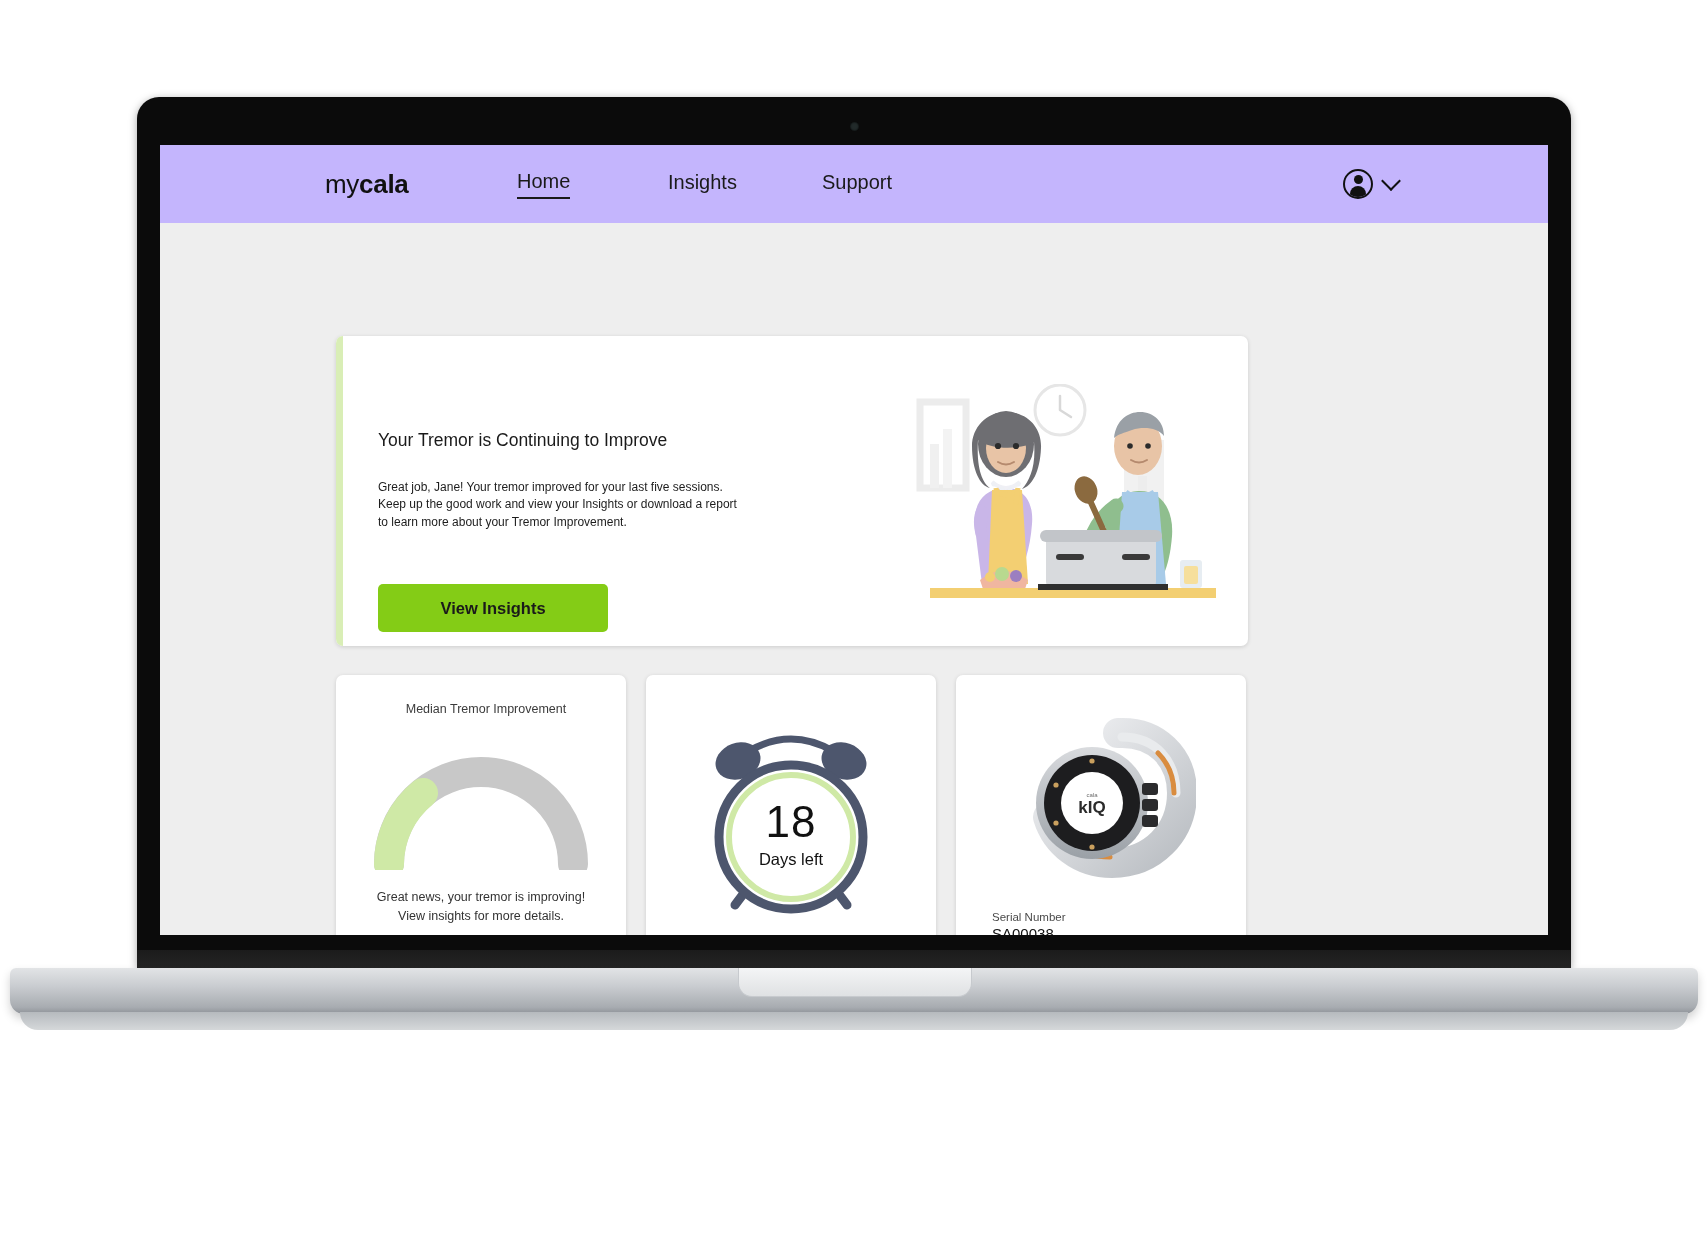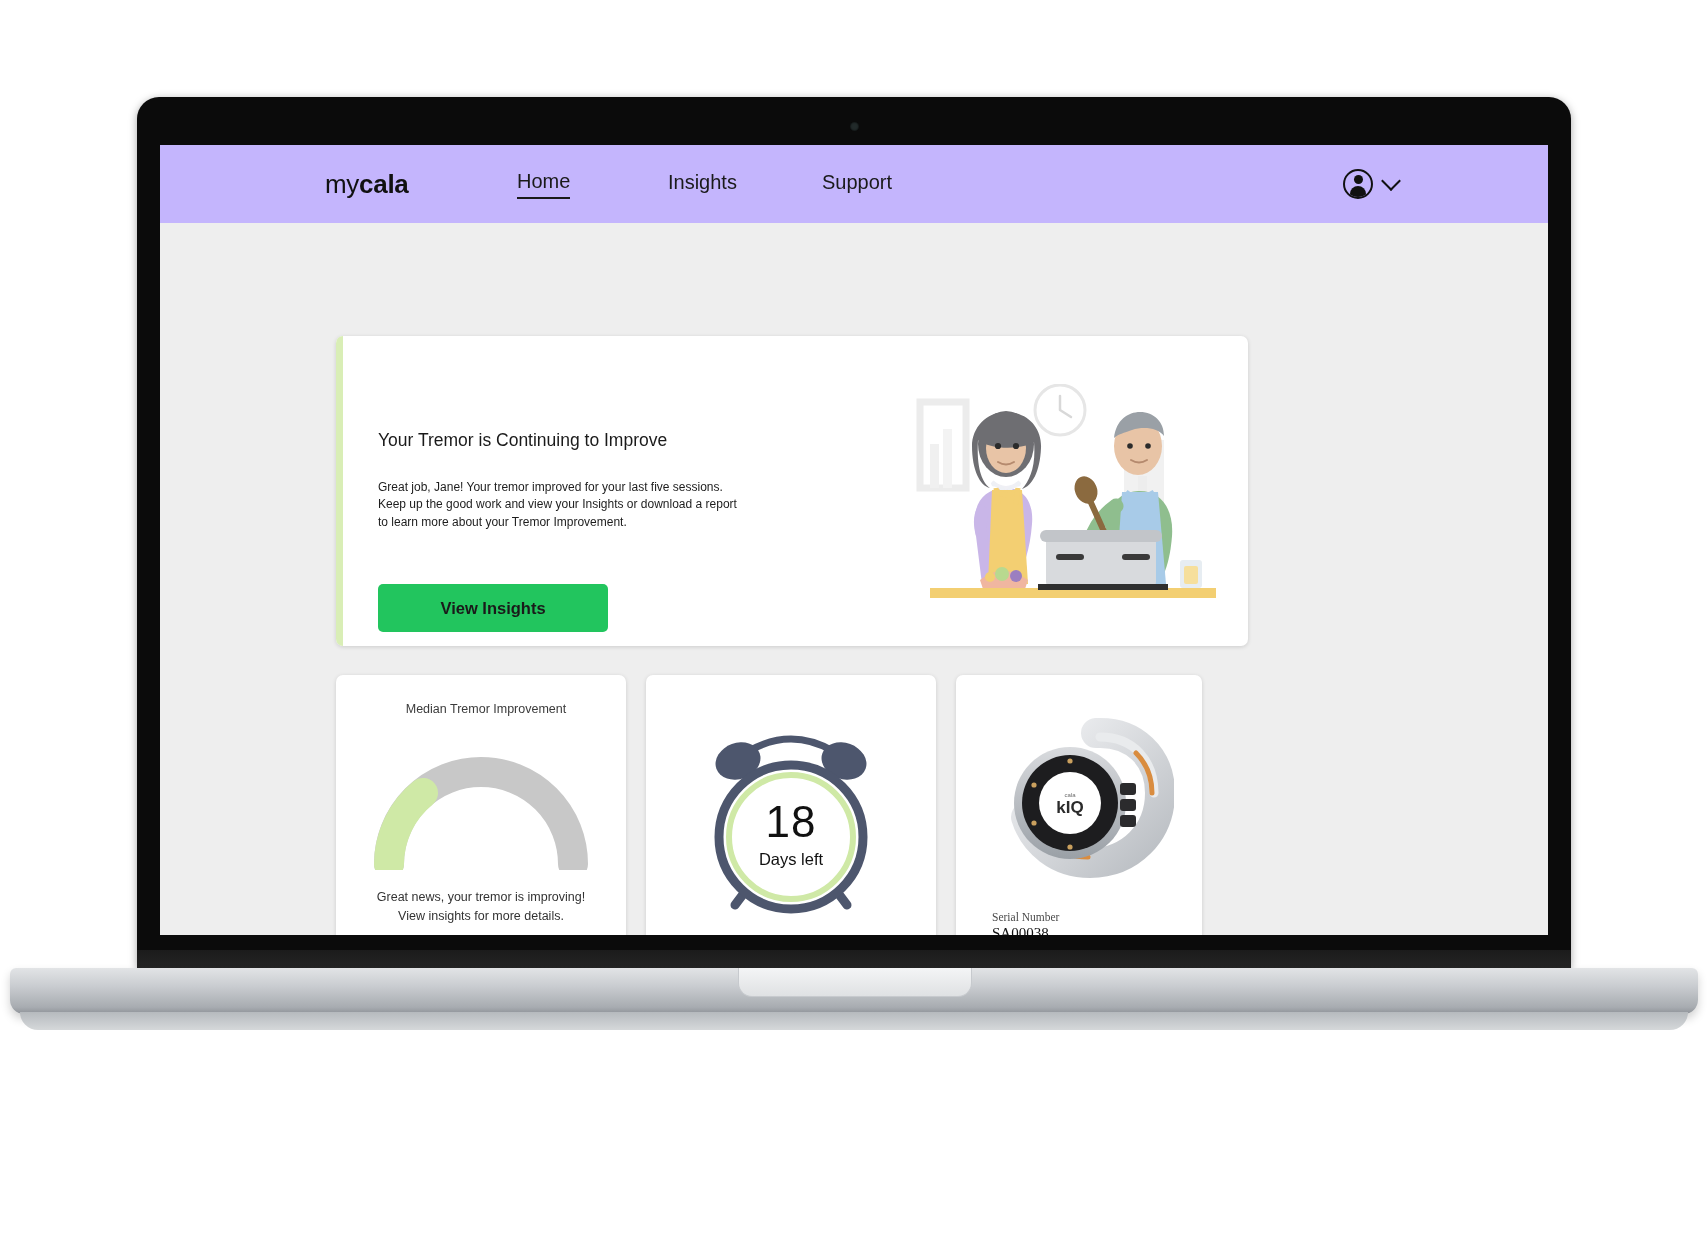--- a/index.html
+++ b/index.html
@@ -193,39 +193,39 @@
     left: 42px; top: 143px;
     font-size: 12px;
     line-height: 1.45;
     color: #1d1d1d;
     white-space: pre-line;
   }
   #hero-cta {
     position: absolute;
     left: 42px; top: 248px;
     width: 230px; height: 48px;
-    background: #22c55e;
+    background: #84cc16;
     border: none;
     border-radius: 5px;
     font-family: "Liberation Sans", sans-serif;
     font-size: 16.5px;
     font-weight: 600;
     color: #1a1a1a;
     cursor: pointer;
   }
   #hero-illustration {
     position: absolute;
     right: 18px; top: 48px;
     width: 320px; height: 230px;
   }
 
   
   #card-gauge  { left: 176px; top: 452px; width: 290px; height: 400px; }
   #card-clock  { left: 486px; top: 452px; width: 290px; height: 400px; }
-  #card-device { left: 796px; top: 452px; width: 246px; height: 400px; }
+  #card-device { left: 796px; top: 452px; width: 290px; height: 400px; }
 
   .card-title {
     text-align: center;
     font-size: 12.5px;
     color: #3b3b3b;
     margin-top: 27px;
     padding-left: 10px;
   }
   .gauge-wrap {
     margin: 22px auto 0;
@@ -262,21 +262,20 @@
     color: #111;
   }
 
   .device-img {
     margin: 42px auto 0;
     width: 190px; height: 170px;
     position: relative;
   }
   .device-meta {
     margin: 24px 0 0 36px;
-    font-family: Liberation Serif, serif;
   }
   .meta-label {
     font-size: 11.5px;
     color: #4a4a4a;
     margin-bottom: 2px;
   }
   .meta-value {
     font-size: 15px;
     color: #111;
     margin-bottom: 16px;

